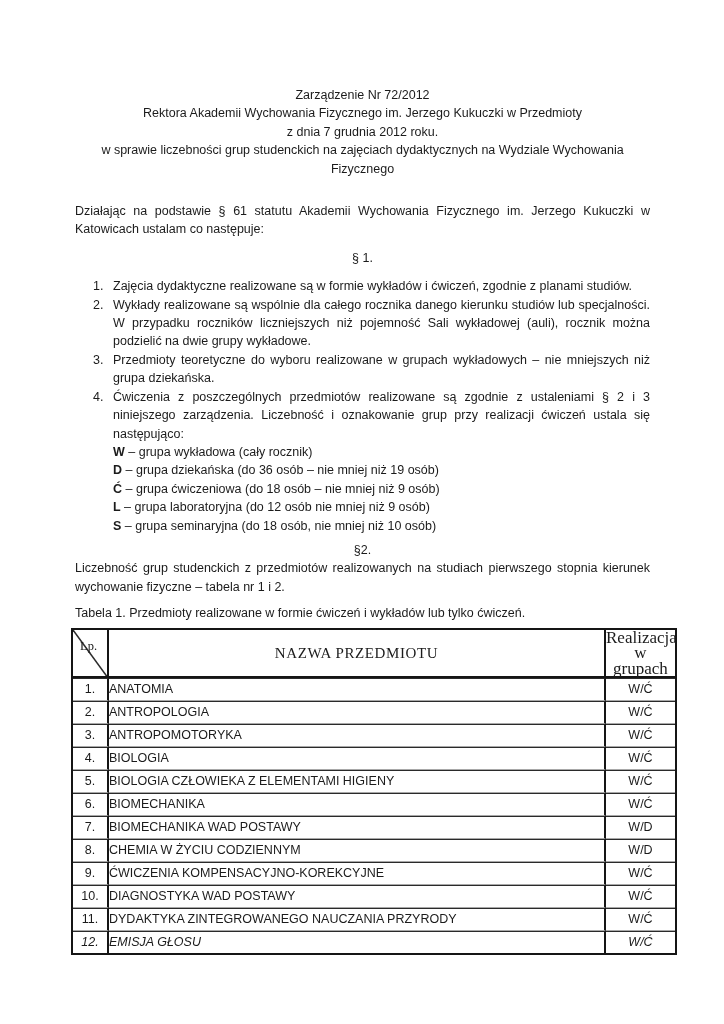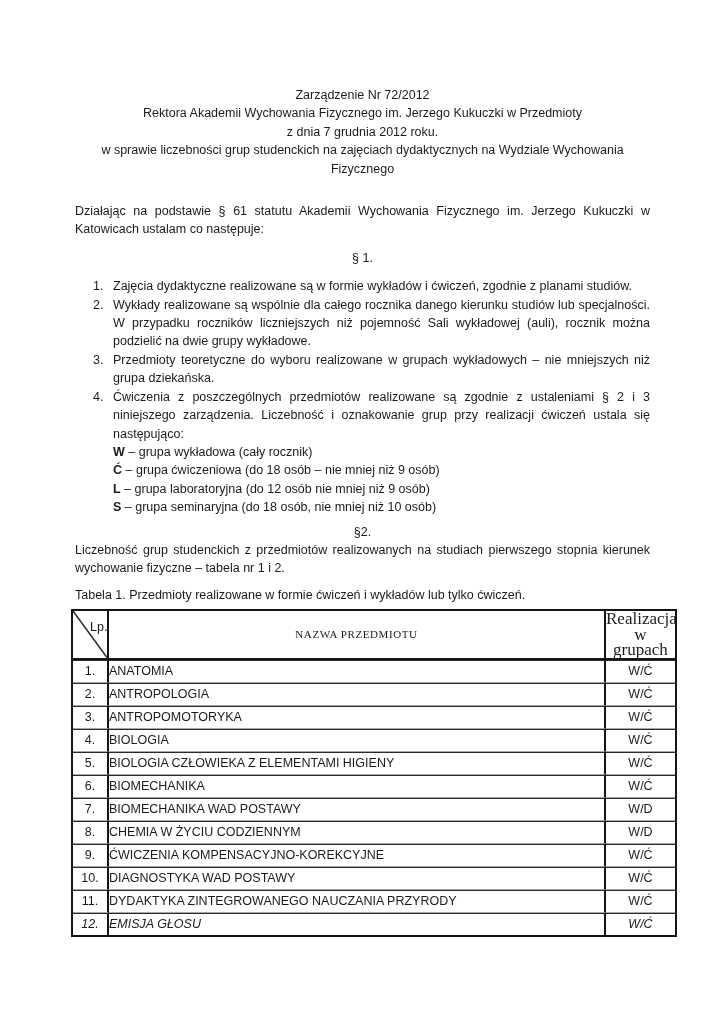--- a/index.html
+++ b/index.html
@@ -37,26 +37,26 @@
   .tbl col.c-lp   { width:36px; }
   .tbl col.c-name { width:497px; }
   .tbl col.c-real { width:69px; }
 
   .tbl th, .tbl td { padding:0; vertical-align:middle; }
   .tbl .v1, .tbl .v2 { border-right:2px solid #151515; }
 
   .tbl thead th { height:34px; border-bottom:2px solid #151515; font-weight:normal; }
   th.lp-cell { position:relative; text-align:left; }
   th.lp-cell .lp-text {
-    position:absolute; left:17px; top:7px;
-    font-family:Liberation Sans, sans-serif; font-size:12.5px;
+    position:absolute; left:7px; top:7px;
+    font-family:Liberation Serif, serif; font-size:12.5px;
   }
   th.lp-cell svg { position:absolute; left:0; top:0; width:100%; height:100%; }
   th.name-head {
-    font-family:"Liberation Serif", serif; font-size:11px;
+    font-family:"Liberation Serif", serif; font-size:15px;
     letter-spacing:0.6px; text-align:center;
   }
   th.real-head {
     font-family:"Liberation Serif", serif; font-size:17px;
     line-height:15.5px; text-align:center;
   }
 
   .tbl tbody td {
     height:21px;
     border-top:1px solid #2a2a2a;
@@ -96,20 +96,21 @@
     <div class="li">
       <span class="li-num">3.</span>
       <div class="li-body">Przedmioty teoretyczne do wyboru realizowane w grupach wykładowych – nie mniejszych niż grupa dziekańska.</div>
     </div>
     <div class="li">
       <span class="li-num">4.</span>
       <div class="li-body">
         <div>Ćwiczenia z poszczególnych przedmiotów realizowane są zgodnie z ustaleniami § 2 i 3 niniejszego zarządzenia. Liczebność i oznakowanie grup przy realizacji ćwiczeń ustala się następująco:</div>
         <div class="defs">
           <div><b>W</b><span> – grupa wykładowa (cały rocznik)</span></div>
+          <div><b>D</b><span> – grupa dziekańska (do 36 osób – nie mniej niż 19 osób)</span></div>
           <div><b>Ć</b><span> – grupa ćwiczeniowa (do 18 osób – nie mniej niż 9 osób)</span></div>
           <div><b>L</b><span> – grupa laboratoryjna (do 12 osób nie mniej niż 9 osób)</span></div>
           <div><b>S</b><span> – grupa seminaryjna (do 18 osób, nie mniej niż 10 osób)</span></div>
         </div>
       </div>
     </div>
   </div>
 
   <div class="sec-head sec2-head">§2.</div>
   <p class="para2">Liczebność grup studenckich z przedmiotów realizowanych na studiach pierwszego stopnia kierunek wychowanie fizyczne – tabela nr 1 i 2.</p>

